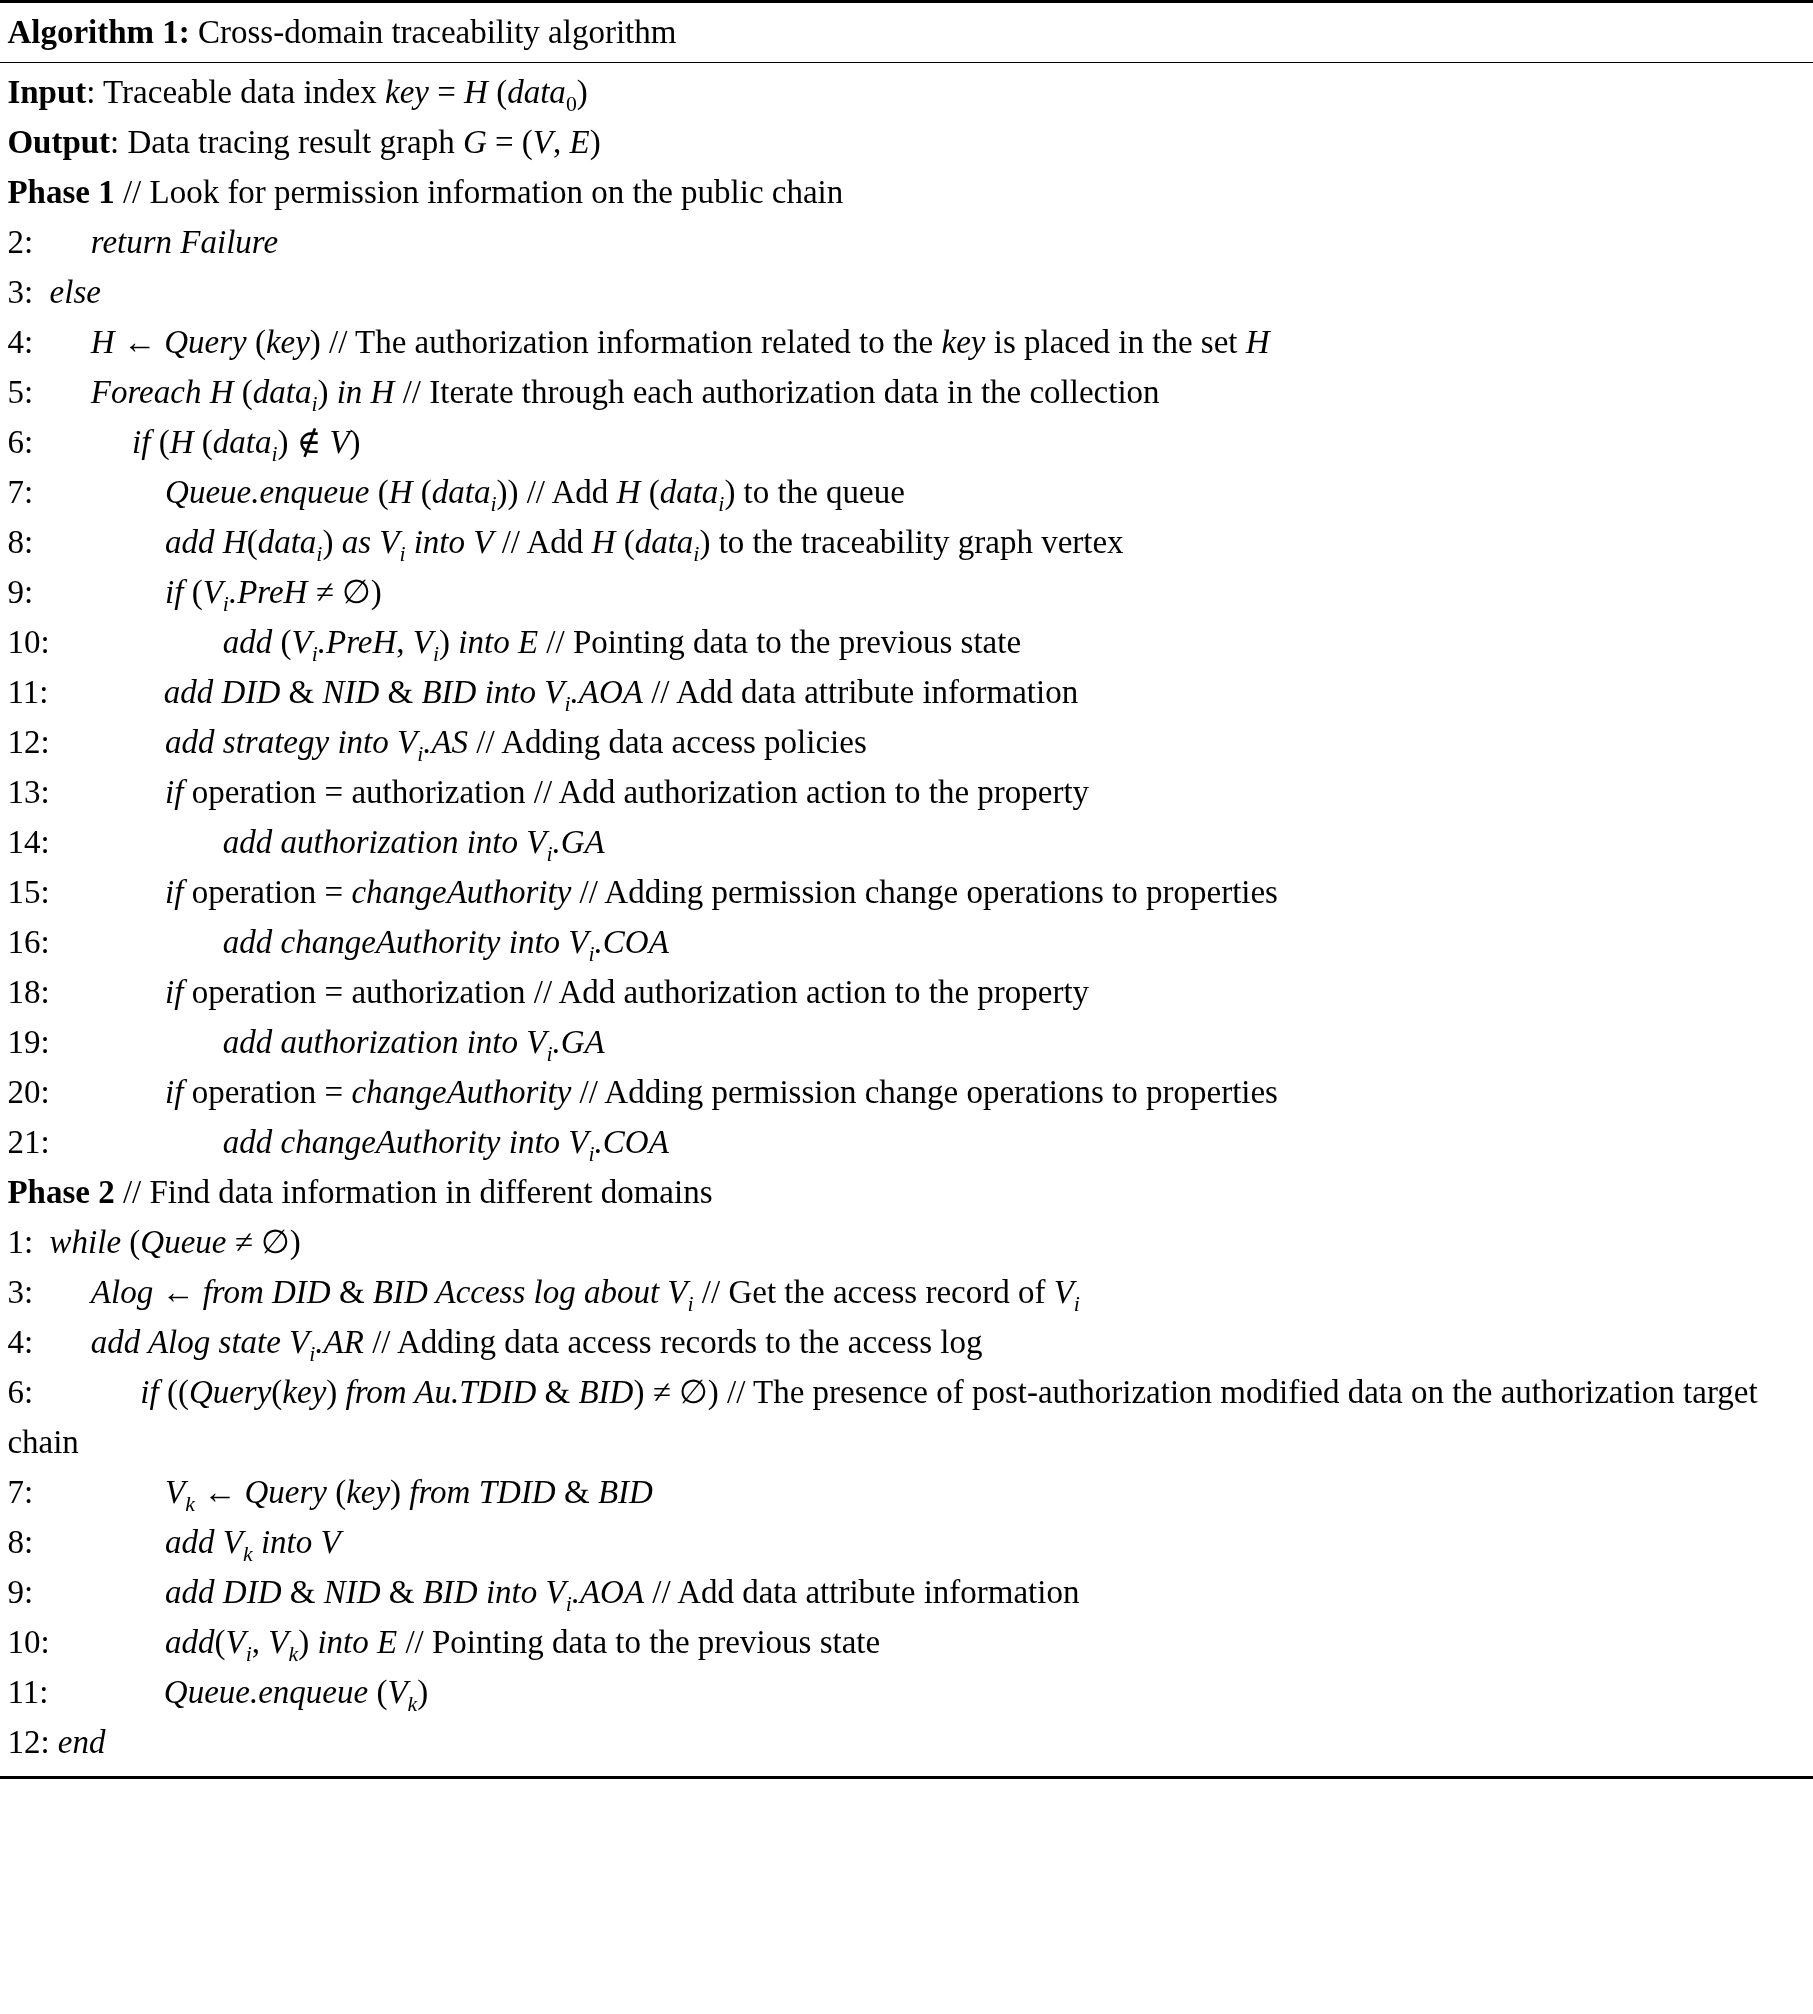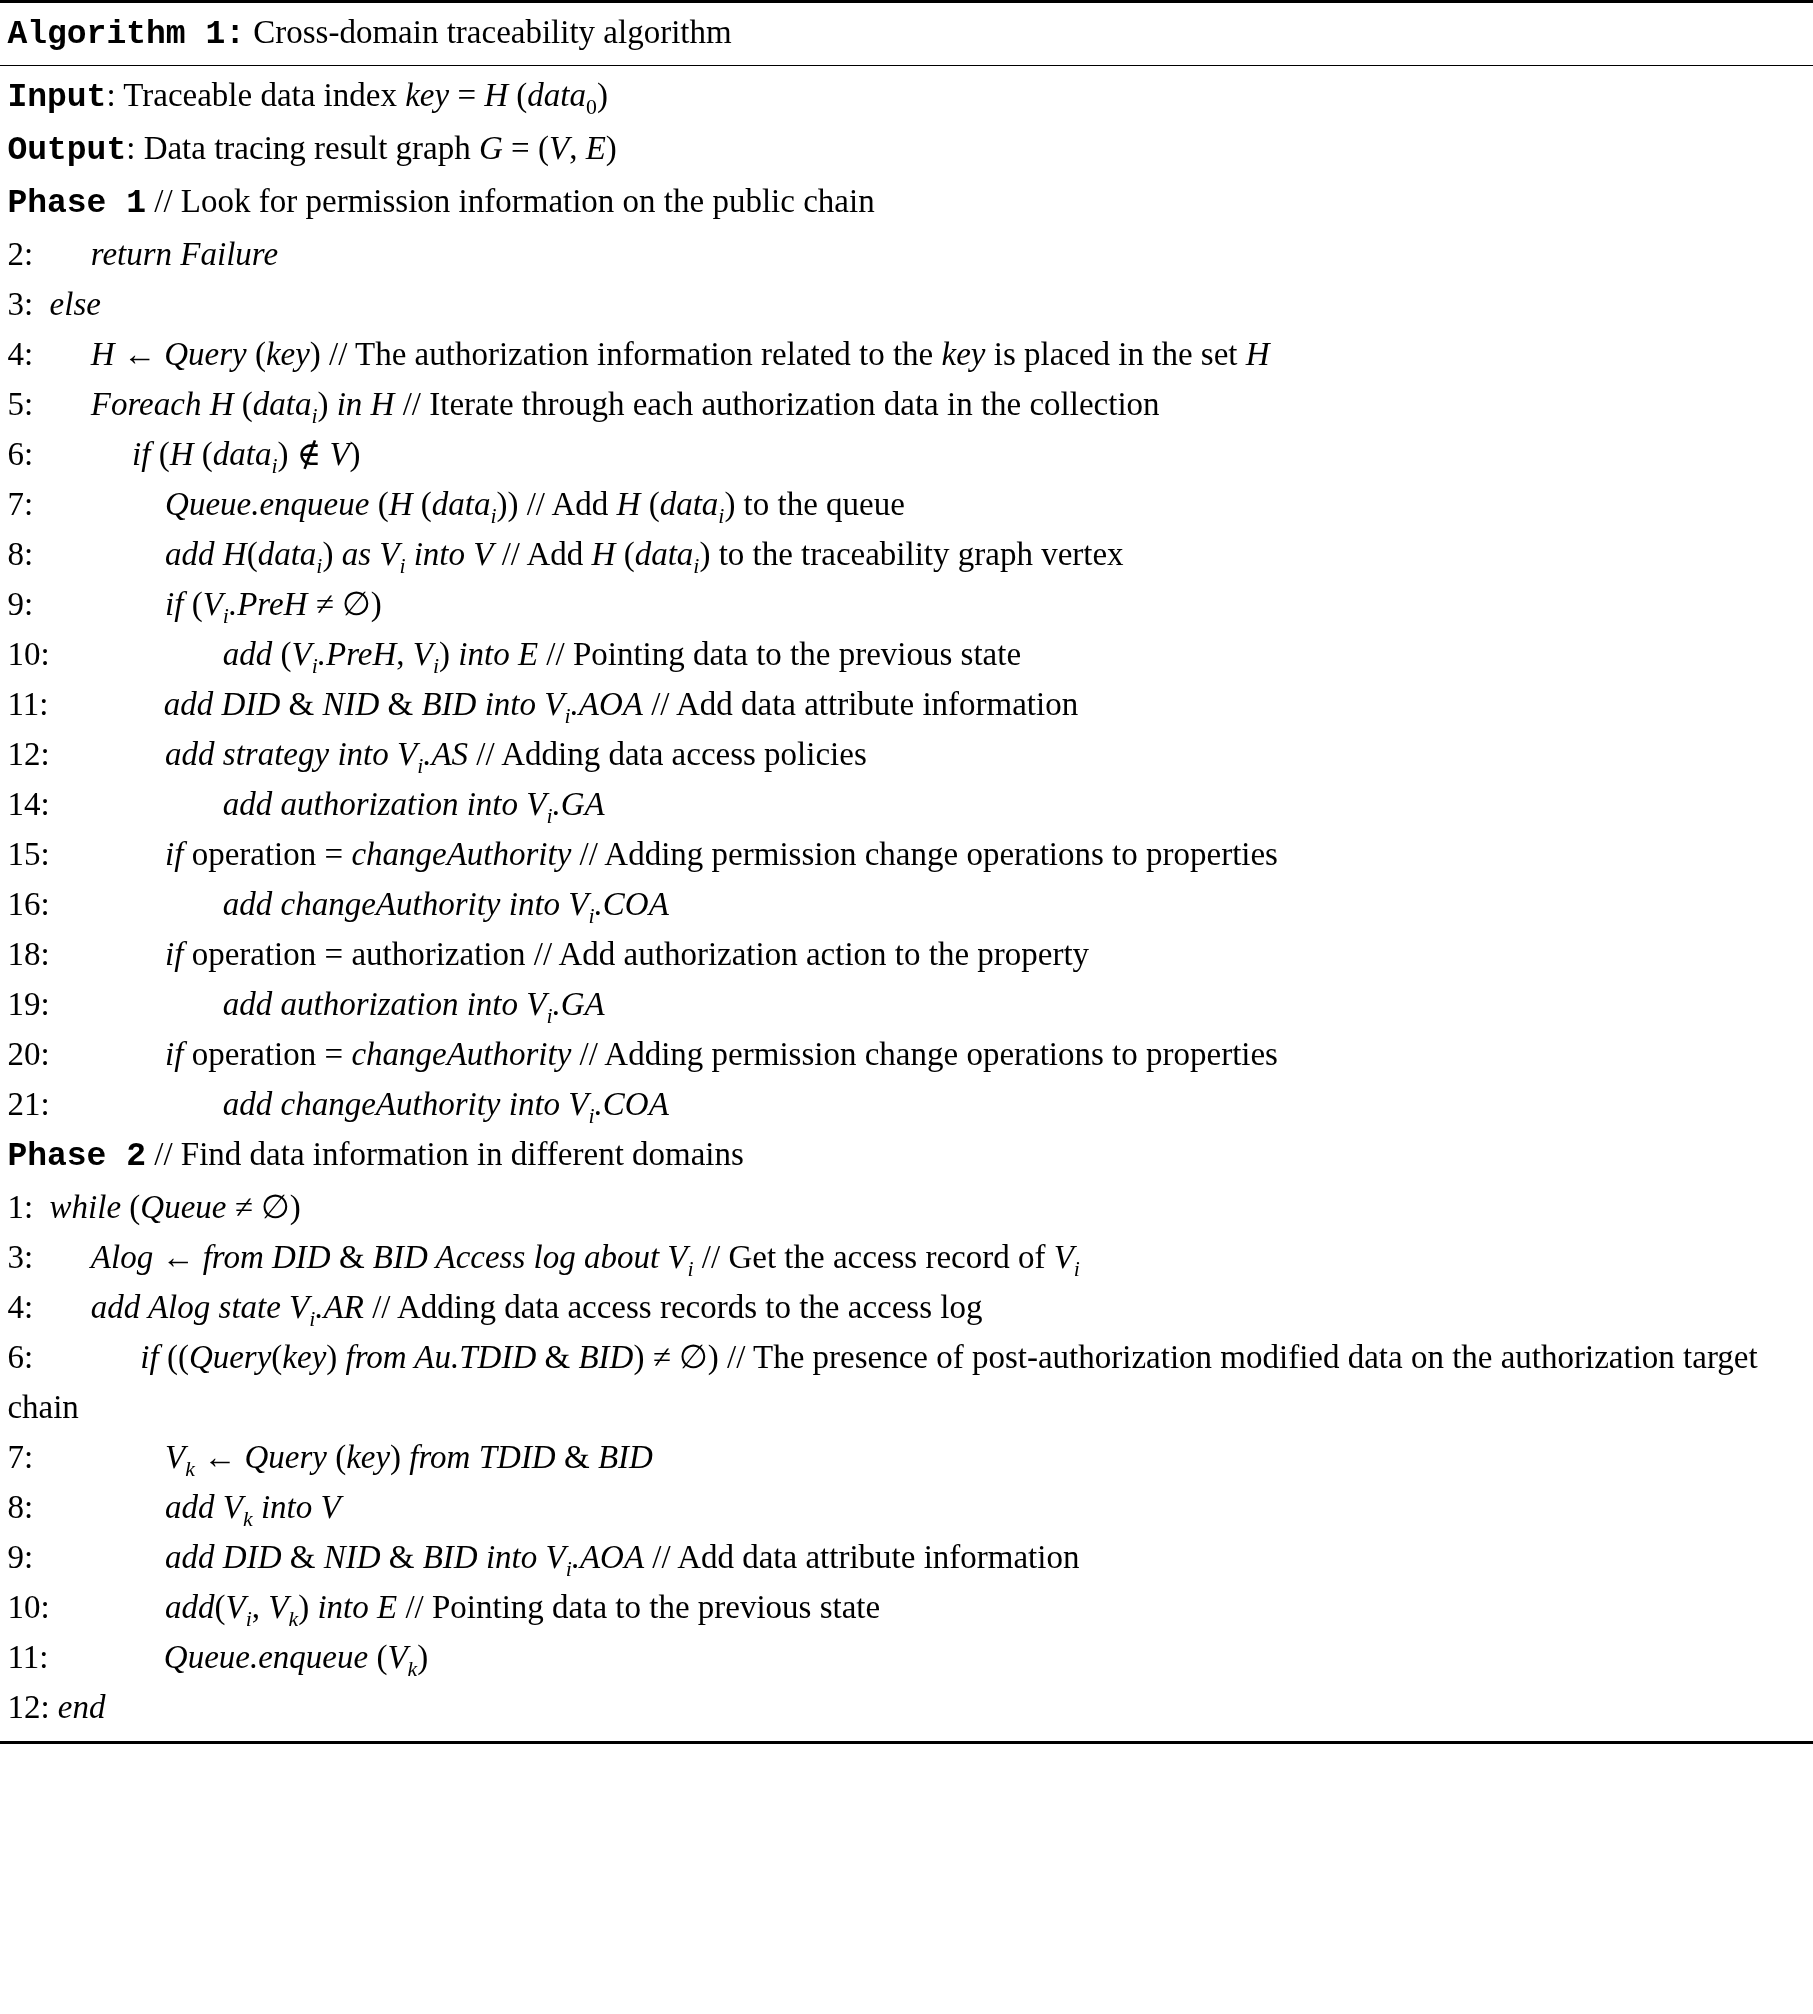--- a/index.html
+++ b/index.html
@@ -21,21 +21,21 @@
     padding: 3.7px 7.4px 5.6px 7.4px;
     border-bottom: 1.9px solid #000;
   }
   .algo-body {
     padding: 3.7px 7.4px 9.3px 7.4px;
   }
   .line {
     white-space: normal;
     word-wrap: break-word;
   }
-  .b    { font-weight: 700; font-family: Liberation Mono, monospace; }
+  .b    { font-weight: 700; }
   .i    { font-style: italic; }
   .r    { font-style: normal; }
   .isub { font-style: italic; font-size: 0.66em; vertical-align: sub; line-height: 0; }
   .rsub { font-style: normal; font-size: 0.66em; vertical-align: sub; line-height: 0; }
   .num  { font-style: normal; }
 </style>
 </head>
 <body>
 
 <div class="algo">
@@ -50,20 +50,21 @@
       <div class="line"><span class="num">3:</span><span>&nbsp;&nbsp;</span><span class="i">else</span></div>
       <div class="line"><span class="num">4:</span><span>&nbsp;&nbsp;&nbsp;&nbsp;&nbsp;&nbsp;&nbsp;</span><span class="i">H</span><span class="r"> ← </span><span class="i">Query</span><span class="r"> (</span><span class="i">key</span><span class="r">) // The authorization information related to the </span><span class="i">key</span><span class="r"> is placed in the set </span><span class="i">H</span></div>
       <div class="line"><span class="num">5:</span><span>&nbsp;&nbsp;&nbsp;&nbsp;&nbsp;&nbsp;&nbsp;</span><span class="i">Foreach H</span><span class="r"> (</span><span class="i">data</span><span class="isub">i</span><span class="r">) </span><span class="i">in H</span><span class="r"> // Iterate through each authorization data in the collection</span></div>
       <div class="line"><span class="num">6:</span><span>&nbsp;&nbsp;&nbsp;&nbsp;&nbsp;&nbsp;&nbsp;&nbsp;&nbsp;&nbsp;&nbsp;&nbsp;</span><span class="i">if</span><span class="r"> (</span><span class="i">H</span><span class="r"> (</span><span class="i">data</span><span class="isub">i</span><span class="r">) ∉ </span><span class="i">V</span><span class="r">)</span></div>
       <div class="line"><span class="num">7:</span><span>&nbsp;&nbsp;&nbsp;&nbsp;&nbsp;&nbsp;&nbsp;&nbsp;&nbsp;&nbsp;&nbsp;&nbsp;&nbsp;&nbsp;&nbsp;&nbsp;</span><span class="i">Queue.enqueue</span><span class="r"> (</span><span class="i">H</span><span class="r"> (</span><span class="i">data</span><span class="isub">i</span><span class="r">)) // Add </span><span class="i">H</span><span class="r"> (</span><span class="i">data</span><span class="isub">i</span><span class="r">) to the queue</span></div>
       <div class="line"><span class="num">8:</span><span>&nbsp;&nbsp;&nbsp;&nbsp;&nbsp;&nbsp;&nbsp;&nbsp;&nbsp;&nbsp;&nbsp;&nbsp;&nbsp;&nbsp;&nbsp;&nbsp;</span><span class="i">add H</span><span class="r">(</span><span class="i">data</span><span class="isub">i</span><span class="r">) </span><span class="i">as V</span><span class="isub">i</span><span class="i"> into V</span><span class="r"> // Add </span><span class="i">H</span><span class="r"> (</span><span class="i">data</span><span class="isub">i</span><span class="r">) to the traceability graph vertex</span></div>
       <div class="line"><span class="num">9:</span><span>&nbsp;&nbsp;&nbsp;&nbsp;&nbsp;&nbsp;&nbsp;&nbsp;&nbsp;&nbsp;&nbsp;&nbsp;&nbsp;&nbsp;&nbsp;&nbsp;</span><span class="i">if</span><span class="r"> (</span><span class="i">V</span><span class="isub">i</span><span class="i">.PreH</span><span class="r"> ≠ ∅)</span></div>
       <div class="line"><span class="num">10:</span><span>&nbsp;&nbsp;&nbsp;&nbsp;&nbsp;&nbsp;&nbsp;&nbsp;&nbsp;&nbsp;&nbsp;&nbsp;&nbsp;&nbsp;&nbsp;&nbsp;&nbsp;&nbsp;&nbsp;&nbsp;&nbsp;</span><span class="i">add</span><span class="r"> (</span><span class="i">V</span><span class="isub">i</span><span class="i">.PreH</span><span class="r">, </span><span class="i">V</span><span class="isub">i</span><span class="r">)  </span><span class="i">into E</span><span class="r"> // Pointing data to the previous state</span></div>
       <div class="line"><span class="num">11:</span><span>&nbsp;&nbsp;&nbsp;&nbsp;&nbsp;&nbsp;&nbsp;&nbsp;&nbsp;&nbsp;&nbsp;&nbsp;&nbsp;&nbsp;</span><span class="i">add DID</span><span class="r"> &amp; </span><span class="i">NID</span><span class="r"> &amp; </span><span class="i">BID into V</span><span class="isub">i</span><span class="i">.AOA</span><span class="r"> // Add data attribute information</span></div>
       <div class="line"><span class="num">12:</span><span>&nbsp;&nbsp;&nbsp;&nbsp;&nbsp;&nbsp;&nbsp;&nbsp;&nbsp;&nbsp;&nbsp;&nbsp;&nbsp;&nbsp;</span><span class="i">add strategy into V</span><span class="isub">i</span><span class="i">.AS</span><span class="r"> // Adding data access policies</span></div>
+      <div class="line"><span class="num">13:</span><span>&nbsp;&nbsp;&nbsp;&nbsp;&nbsp;&nbsp;&nbsp;&nbsp;&nbsp;&nbsp;&nbsp;&nbsp;&nbsp;&nbsp;</span><span class="i">if</span><span class="r"> operation = authorization // Add authorization action to the property</span></div>
       <div class="line"><span class="num">14:</span><span>&nbsp;&nbsp;&nbsp;&nbsp;&nbsp;&nbsp;&nbsp;&nbsp;&nbsp;&nbsp;&nbsp;&nbsp;&nbsp;&nbsp;&nbsp;&nbsp;&nbsp;&nbsp;&nbsp;&nbsp;&nbsp;</span><span class="i">add authorization into V</span><span class="isub">i</span><span class="i">.GA</span></div>
       <div class="line"><span class="num">15:</span><span>&nbsp;&nbsp;&nbsp;&nbsp;&nbsp;&nbsp;&nbsp;&nbsp;&nbsp;&nbsp;&nbsp;&nbsp;&nbsp;&nbsp;</span><span class="i">if</span><span class="r"> operation = </span><span class="i">changeAuthority</span><span class="r"> // Adding permission change operations to properties</span></div>
       <div class="line"><span class="num">16:</span><span>&nbsp;&nbsp;&nbsp;&nbsp;&nbsp;&nbsp;&nbsp;&nbsp;&nbsp;&nbsp;&nbsp;&nbsp;&nbsp;&nbsp;&nbsp;&nbsp;&nbsp;&nbsp;&nbsp;&nbsp;&nbsp;</span><span class="i">add changeAuthority into V</span><span class="isub">i</span><span class="i">.COA</span></div>
       <div class="line"><span class="num">18:</span><span>&nbsp;&nbsp;&nbsp;&nbsp;&nbsp;&nbsp;&nbsp;&nbsp;&nbsp;&nbsp;&nbsp;&nbsp;&nbsp;&nbsp;</span><span class="i">if</span><span class="r"> operation = authorization // Add authorization action to the property</span></div>
       <div class="line"><span class="num">19:</span><span>&nbsp;&nbsp;&nbsp;&nbsp;&nbsp;&nbsp;&nbsp;&nbsp;&nbsp;&nbsp;&nbsp;&nbsp;&nbsp;&nbsp;&nbsp;&nbsp;&nbsp;&nbsp;&nbsp;&nbsp;&nbsp;</span><span class="i">add authorization into V</span><span class="isub">i</span><span class="i">.GA</span></div>
       <div class="line"><span class="num">20:</span><span>&nbsp;&nbsp;&nbsp;&nbsp;&nbsp;&nbsp;&nbsp;&nbsp;&nbsp;&nbsp;&nbsp;&nbsp;&nbsp;&nbsp;</span><span class="i">if</span><span class="r"> operation = </span><span class="i">changeAuthority</span><span class="r"> // Adding permission change operations to properties</span></div>
       <div class="line"><span class="num">21:</span><span>&nbsp;&nbsp;&nbsp;&nbsp;&nbsp;&nbsp;&nbsp;&nbsp;&nbsp;&nbsp;&nbsp;&nbsp;&nbsp;&nbsp;&nbsp;&nbsp;&nbsp;&nbsp;&nbsp;&nbsp;&nbsp;</span><span class="i">add changeAuthority into V</span><span class="isub">i</span><span class="i">.COA</span></div>
       <div class="line"><span class="b">Phase 2</span><span class="r"> // Find data information in different domains</span></div>
       <div class="line"><span class="num">1:</span><span>&nbsp;&nbsp;</span><span class="i">while</span><span class="r"> (</span><span class="i">Queue</span><span class="r"> ≠ ∅)</span></div>
       <div class="line"><span class="num">3:</span><span>&nbsp;&nbsp;&nbsp;&nbsp;&nbsp;&nbsp;&nbsp;</span><span class="i">Alog</span><span class="r"> ← </span><span class="i">from DID</span><span class="r"> &amp; </span><span class="i">BID Access log about V</span><span class="isub">i</span><span class="r"> // Get the access record of </span><span class="i">V</span><span class="isub">i</span></div>

